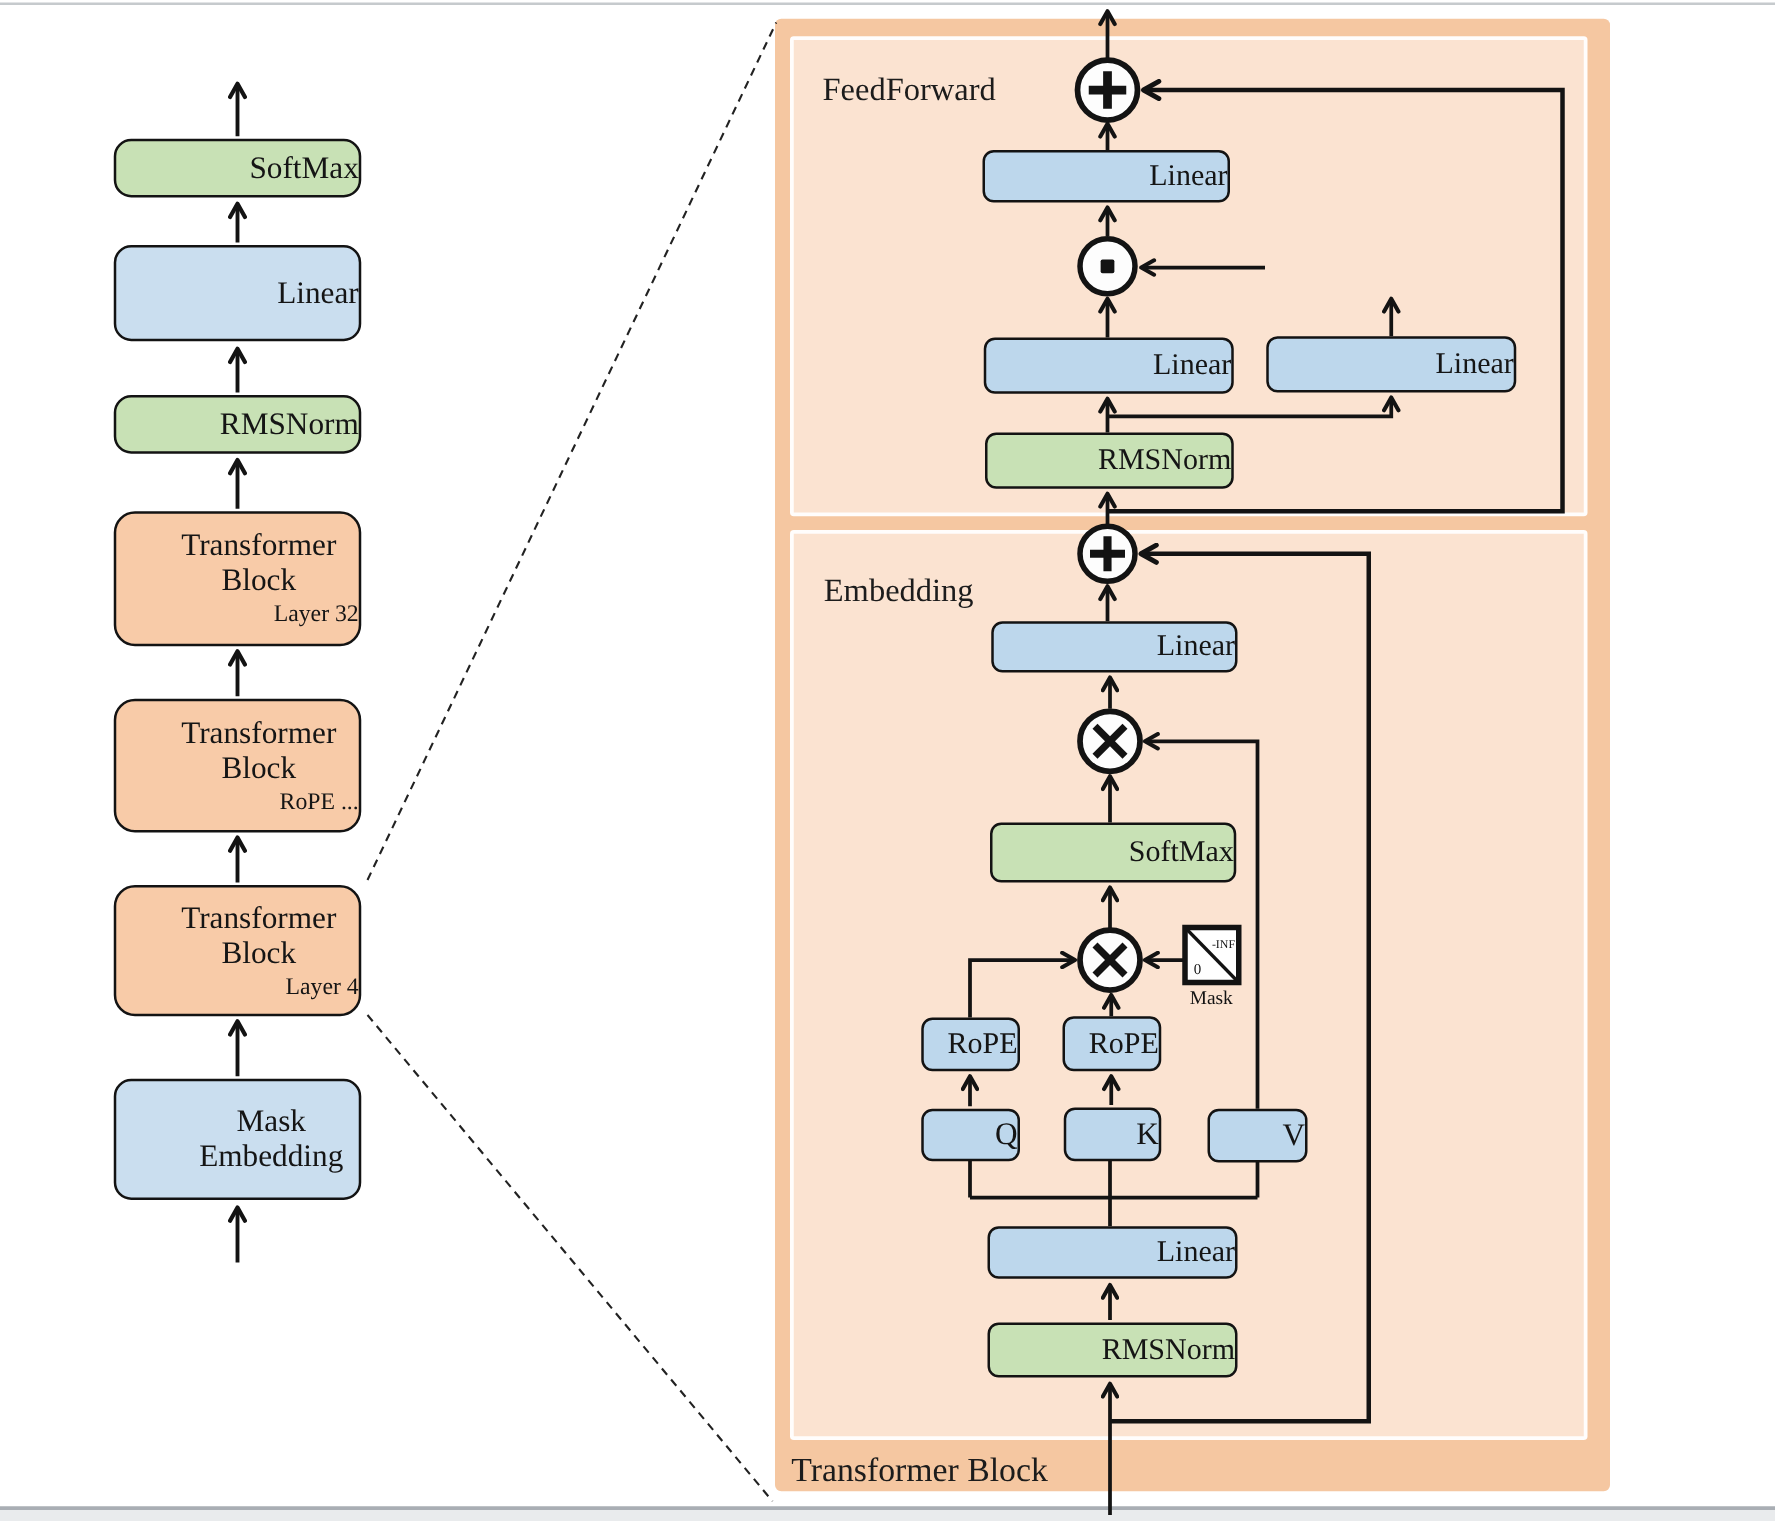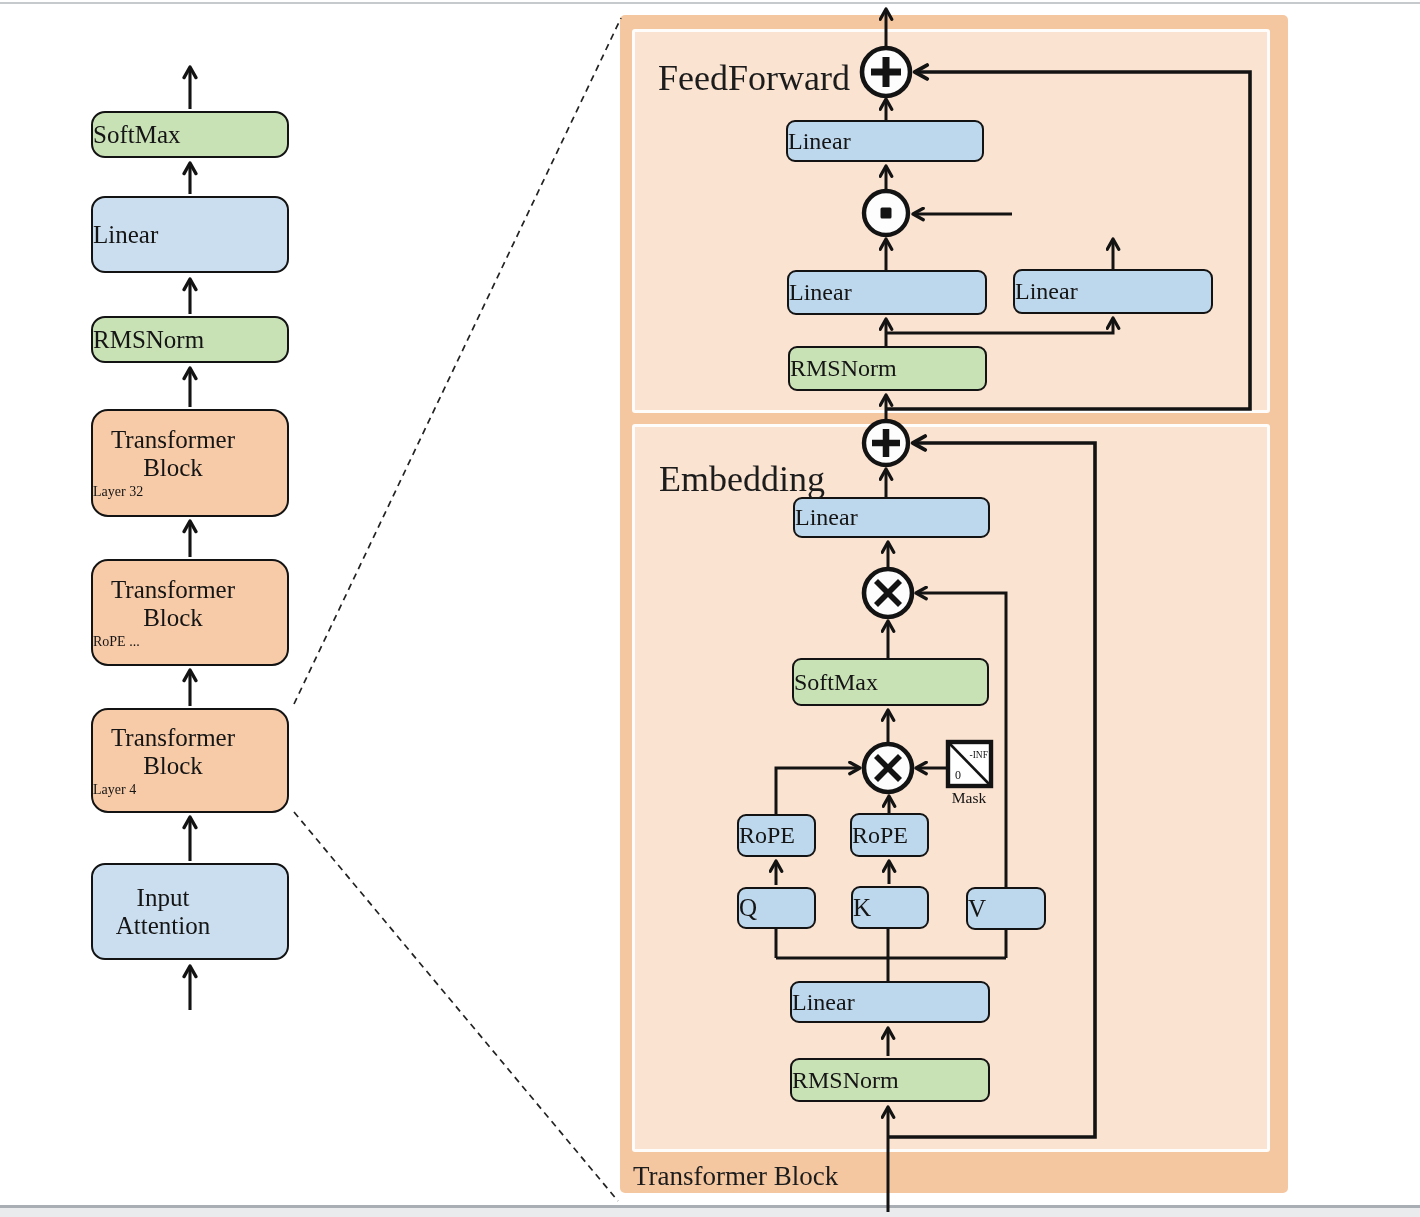--- a/index.html
+++ b/index.html
@@ -14,35 +14,35 @@
   .panel{position:absolute;box-sizing:border-box;}
   #outer-panel{left:620px;top:15px;width:668px;height:1178px;background:#f5c7a1;border-radius:5px;z-index:1;}
   .inner-panel{background:#fbe3d1;border:3px solid rgba(255,255,255,.92);border-radius:3px;z-index:2;}
   #ffn-panel{left:632px;top:29px;width:638px;height:384px;}
   #attn-panel{left:632px;top:424px;width:638px;height:728px;}
 
   
   #wires{position:absolute;left:0;top:0;z-index:3;}
 
   
-  .box{position:absolute;display:flex;flex-direction:column;align-items:flex-start;justify-content:center;
+  .box{position:absolute;display:flex;flex-direction:column;align-items:flex-end;justify-content:center;
        text-align:center;box-sizing:border-box;border:2.6px solid #131313;border-radius:9px;
        font-size:24px;line-height:1.12;z-index:4;}
   .blue{background:#bdd7ec;}
   .green{background:#c8e1b5;}
   .lblue{background:#cadeef;}
   .orange{background:#f8cba8;}
   .leftbox{border-width:2.9px;border-radius:14px;font-size:25px;}
   .tb{border-radius:17px;}
   .bt{display:block;width:160px;}
-  .bs{display:block;font-size:14px;margin-top:2px;}
+  .bs{display:block;font-size:19px;margin-top:2px;}
   .wrapnarrow{display:block;width:140px;}
 
   
-  .seclabel{position:absolute;z-index:5;font-size:36px;color:#1c1c1c;}
+  .seclabel{position:absolute;z-index:5;font-size:26px;color:#1c1c1c;}
   #ffn-label{left:658px;top:57px;}
   #attn-label{left:659px;top:458px;}
   #tblock-label{left:633px;top:1161px;font-size:27px;}
 </style>
 </head>
 <body>
 
 <div id="canvas">
 
   <div id="top-edge" class="edge"></div>
@@ -157,21 +157,21 @@
   </div>
   <div class="box leftbox tb orange" style="left:91px;top:559px;width:198px;height:107px;">
     <span class="bt">Transformer Block</span>
     <span class="bs">RoPE ...</span>
   </div>
   <div class="box leftbox tb orange" style="left:91px;top:708px;width:198px;height:105px;">
     <span class="bt">Transformer Block</span>
     <span class="bs">Layer 4</span>
   </div>
   <div class="box leftbox lblue" style="left:91px;top:863px;width:198px;height:97px;">
-    <span class="wrapnarrow">Input Attention</span>
+    <span class="wrapnarrow">Mask Embedding</span>
   </div>
 
   <div id="ffn-label" class="seclabel">FeedForward</div>
   <div id="attn-label" class="seclabel">Embedding</div>
   <div id="tblock-label" class="seclabel">Transformer Block</div>
 
   <div class="box blue" style="left:786px;top:120px;width:198px;height:42px;">
     <span>Linear</span>
   </div>
   <div class="box blue" style="left:787px;top:270px;width:200px;height:45px;">

